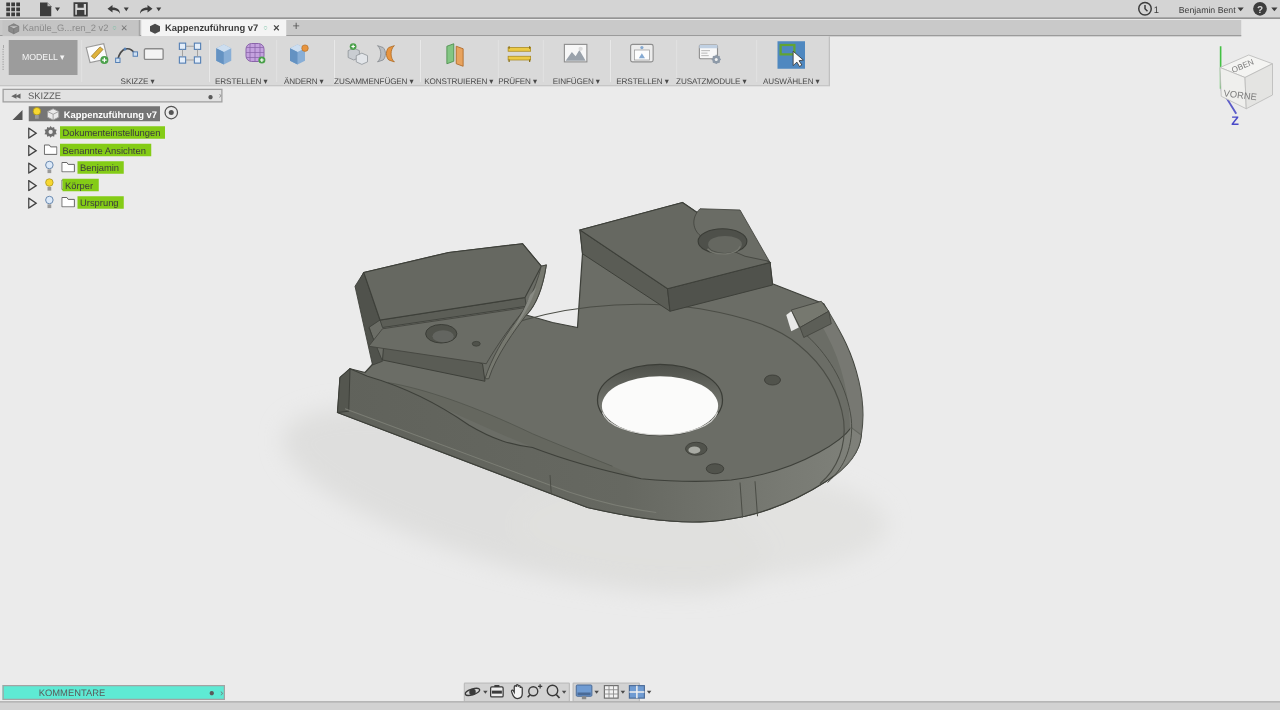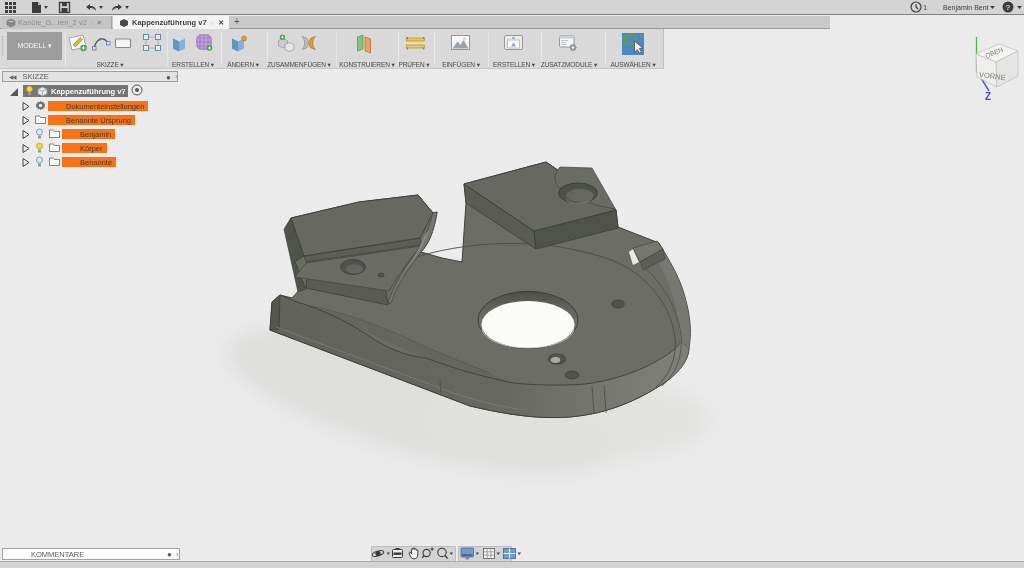--- a/index.html
+++ b/index.html
@@ -3,38 +3,38 @@
 <meta charset="utf-8">
 <style>
   * { margin:0; padding:0; box-sizing:border-box; }
   html,body { width:1024px; height:568px; overflow:hidden; font-family:"Liberation Sans", sans-serif; }
   #stage { position:relative; width:1024px; height:568px; background:#ebebeb; }
   .abs { position:absolute; }
 
   
   #topbar { left:0; top:0; width:1024px; height:15px; background:#d4d4d4; border-bottom:1px solid #7e7e7e; }
   
-  #tabbar { left:0; top:16px; width:830px; height:13px; background:#c9c9c9; border-bottom:1px solid #9b9b9b; }
+  #tabbar { left:0; top:16px; width:993px; height:13px; background:#c9c9c9; border-bottom:1px solid #9b9b9b; }
   .tab { position:absolute; top:0; height:13px; font-size:7.5px; display:flex; align-items:center; white-space:nowrap; }
   .tab-inactive { left:2px; width:110px; background:#c4c4c4; border-right:1px solid #a5a5a5; color:#8b8b8b; }
   .tab-active { left:113px; width:116px; background:#f4f4f4; color:#3c3c3c; font-weight:bold; }
 
   
   #toolbar { left:0; top:29px; width:664px; height:40px; background:#d9d9d9; border-right:1px solid #c0c0c0; border-bottom:1px solid #c6c6c6; }
   .tlabel { position:absolute; top:31.5px; font-size:6.5px; color:#4a4a4a; white-space:nowrap; transform:translateX(-50%); letter-spacing:-0.1px; }
   .tsep { position:absolute; top:3px; width:1px; height:34px; background:#c2c2c2; border-right:1px solid #e8e8e8; }
   #modellbtn { position:absolute; left:7px; top:3px; width:55px; height:28px; background:#9c9c9c; color:#f5f5f5; font-size:7px; display:flex; align-items:center; justify-content:center; }
 
   
   #browser-head { left:2px; top:71px; width:176px; height:11px; background:#e2e2e2; border:1px solid #9f9f9f; font-size:7.5px; color:#5a5a5a; display:flex; align-items:center; }
   .trow { position:absolute; font-size:7.5px; color:#3c3c3c; display:flex; align-items:center; height:10px; }
-  .tlabelbox { background:#f97316; padding:1px 4px 1px 18px; display:flex; align-items:center; height:10px; }
+  .tlabelbox { background:#84cc16; padding:1px 4px 1px 2px; display:flex; align-items:center; height:10px; }
 
   
-  #kommentare { left:2px; top:548px; width:178px; height:12px; background:#ffffff; border:1px solid #a3a3a3; font-size:7.5px; color:#5a5a5a; display:flex; align-items:center; }
+  #kommentare { left:2px; top:548px; width:178px; height:12px; background:#5eead4; border:1px solid #a3a3a3; font-size:7.5px; color:#5a5a5a; display:flex; align-items:center; }
   #statusbar { left:0; top:561px; width:1024px; height:7px; background:#d2d2d2; border-top:1px solid #ababab; }
   #navbar1 { left:371px; top:546px; width:85px; height:16px; background:#d3d3d3; border:1px solid #bdbdbd; border-radius:1px; }
   #navbar2 { left:458px; top:546px; width:54px; height:16px; background:#d3d3d3; border:1px solid #bdbdbd; border-radius:1px; }
 
   svg { display:block; }
   svg text { font-family:"Liberation Sans", sans-serif; }
 </style>
 </head>
 <body>
 <div id="stage">
@@ -388,21 +388,21 @@
     <div class="trow" style="left:22px;top:30px">
         <svg width="8" height="9">
           <path d="M 1,0.5 L 7,4.5 L 1,8.5 Z" fill="none" stroke="#444" stroke-width="1"></path>
         </svg>
       </div>
     <div class="trow" style="left:35px;top:29px">
         <svg width="11" height="10">
           <path d="M 0.5,2 h 4 l 1,1.5 h 5 v 6 h -10 Z" fill="#fff" stroke="#666" stroke-width="0.8"></path>
         </svg>
       </div>
-    <div class="trow tlabelbox" style="left:48px;top:30px">Benannte Ursprung</div>
+    <div class="trow tlabelbox" style="left:48px;top:30px">Benannte Ansichten</div>
 
     <div class="trow" style="left:22px;top:44px">
         <svg width="8" height="9">
           <path d="M 1,0.5 L 7,4.5 L 1,8.5 Z" fill="none" stroke="#444" stroke-width="1"></path>
         </svg>
       </div>
     <div class="trow" style="left:35px;top:43px">
         <svg width="9" height="11">
           <circle cx="4.5" cy="4" r="3" fill="#dce9f8" stroke="#6a8ab0" stroke-width="0.8"></circle>
           <rect x="3" y="7.5" width="3" height="3" fill="#999"></rect>
@@ -424,39 +424,39 @@
         <svg width="9" height="11">
           <circle cx="4.5" cy="4" r="3" fill="#f7d731" stroke="#a99416" stroke-width="0.6"></circle>
           <rect x="3" y="7.5" width="3" height="3" fill="#999"></rect>
         </svg>
       </div>
     <div class="trow" style="left:49px;top:57px">
         <svg width="11" height="10">
           <path d="M 0.5,2 h 4 l 1,1.5 h 5 v 6 h -10 Z" fill="#fff" stroke="#666" stroke-width="0.8"></path>
         </svg>
       </div>
-    <div class="trow tlabelbox" style="left:62px;top:58px">Körper</div>
+    <div class="trow tlabelbox" style="left:50px;top:58px">Körper</div>
 
     <div class="trow" style="left:22px;top:72px">
         <svg width="8" height="9">
           <path d="M 1,0.5 L 7,4.5 L 1,8.5 Z" fill="none" stroke="#444" stroke-width="1"></path>
         </svg>
       </div>
     <div class="trow" style="left:35px;top:71px">
         <svg width="9" height="11">
           <circle cx="4.5" cy="4" r="3" fill="#dce9f8" stroke="#6a8ab0" stroke-width="0.8"></circle>
           <rect x="3" y="7.5" width="3" height="3" fill="#999"></rect>
         </svg>
       </div>
     <div class="trow" style="left:49px;top:71px">
         <svg width="11" height="10">
           <path d="M 0.5,2 h 4 l 1,1.5 h 5 v 6 h -10 Z" fill="#fff" stroke="#666" stroke-width="0.8"></path>
         </svg>
       </div>
-    <div class="trow tlabelbox" style="left:62px;top:72px">Benannte</div>
+    <div class="trow tlabelbox" style="left:62px;top:72px">Ursprung</div>
   </div>
 
   <div id="kommentare" class="abs">
       <span style="margin-left:28px">KOMMENTARE</span>
       <span style="position:absolute;left:164px;top:1px;font-size:8px">●</span>
       <span style="position:absolute;left:173px;top:1px;font-size:8px;color:#777">›</span>
     </div>
   <div id="navbar1" class="abs"></div>
   <div id="navbar2" class="abs"></div>
   <svg class="abs" style="left:364px;top:544px" width="168" height="20" viewBox="0 0 168 20">

